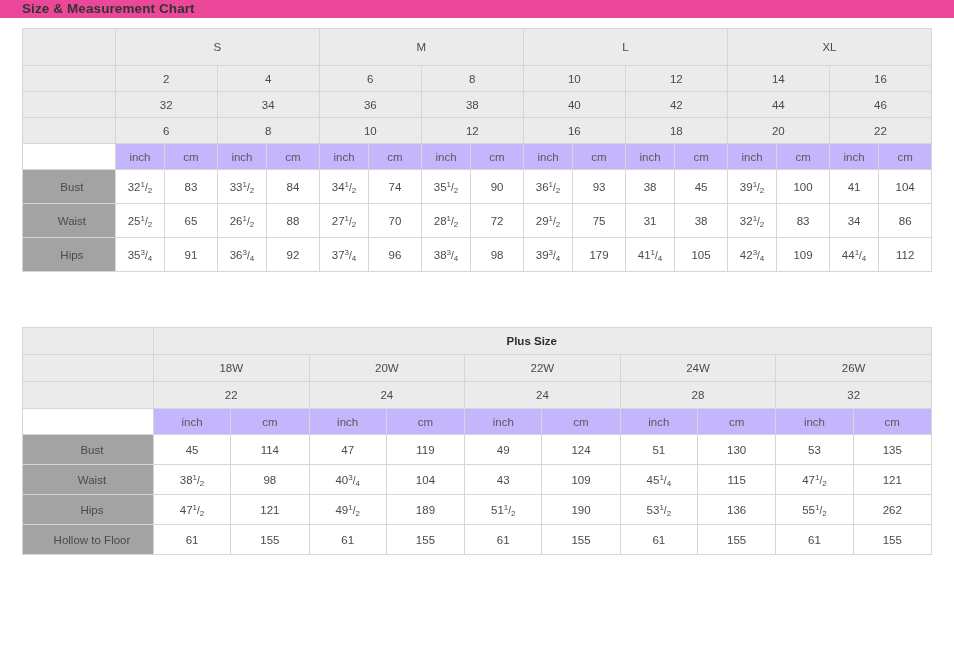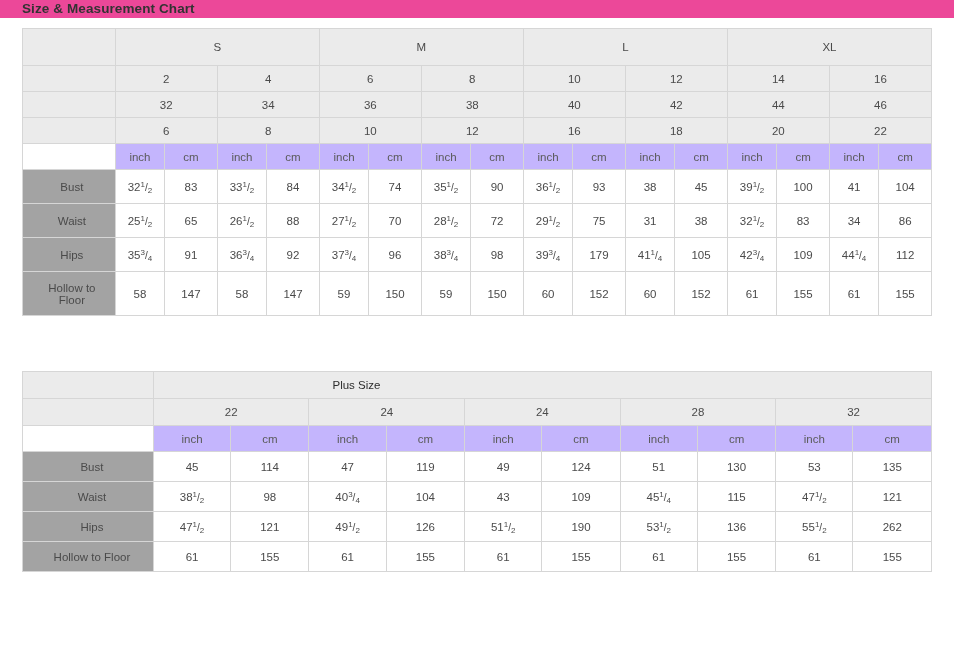--- a/index.html
+++ b/index.html
@@ -249,39 +249,20 @@
           <td>98</td>
           <td><span class="frac">39<sup>3</sup><span class="sl">/</span><sub>4</sub></span></td>
           <td>179</td>
           <td><span class="frac">41<sup>1</sup><span class="sl">/</span><sub>4</sub></span></td>
           <td>105</td>
           <td><span class="frac">42<sup>3</sup><span class="sl">/</span><sub>4</sub></span></td>
           <td>109</td>
           <td><span class="frac">44<sup>1</sup><span class="sl">/</span><sub>4</sub></span></td>
           <td>112</td>
         </tr>
-        <tr class="r-data2">
-          <td class="rowlabel">Hollow to<br>Floor</td>
-          <td>58</td>
-          <td>147</td>
-          <td>58</td>
-          <td>147</td>
-          <td>59</td>
-          <td>150</td>
-          <td>59</td>
-          <td>150</td>
-          <td>60</td>
-          <td>152</td>
-          <td>60</td>
-          <td>152</td>
-          <td>61</td>
-          <td>155</td>
-          <td>61</td>
-          <td>155</td>
-        </tr>
       </tbody>
   </table>
 
   <div class="gap"></div>
 
   <table class="size-table" id="table-plus">
     <colgroup>
       <col style="width:122px">
       <col style="width:72px">
         <col style="width:73px">
@@ -290,21 +271,29 @@
       <col style="width:72px">
         <col style="width:73px">
       <col style="width:72px">
         <col style="width:73px">
       <col style="width:72px">
         <col style="width:73px">
     </colgroup>
     <tbody>
         <tr class="r-head">
           <td class="hdr"></td>
-          <td class="hdr-plain" colspan="10" style="text-align: center; padding-right: 374px; font-weight: normal; color: rgb(45, 45, 45);">Plus Size</td>
+          <td class="hdr-plain" colspan="10" style="text-align: right; padding-right: 374px; font-weight: bold; color: rgb(45, 45, 45);">Plus Size</td>
+        </tr>
+        <tr class="r-size">
+          <td class="hdr"></td>
+          <td class="hdr-plain" colspan="2">18W</td>
+          <td class="hdr-plain" colspan="2">20W</td>
+          <td class="hdr-plain" colspan="2">22W</td>
+          <td class="hdr-plain" colspan="2">24W</td>
+          <td class="hdr-plain" colspan="2">26W</td>
         </tr>
         <tr class="r-size">
           <td class="hdr"></td>
           <td class="hdr-plain" colspan="2">22</td>
           <td class="hdr-plain" colspan="2">24</td>
           <td class="hdr-plain" colspan="2">24</td>
           <td class="hdr-plain" colspan="2">28</td>
           <td class="hdr-plain" colspan="2">32</td>
         </tr>
         <tr class="r-unit">
@@ -344,21 +333,21 @@
           <td><span class="frac">45<sup>1</sup><span class="sl">/</span><sub>4</sub></span></td>
           <td>115</td>
           <td><span class="frac">47<sup>1</sup><span class="sl">/</span><sub>2</sub></span></td>
           <td>121</td>
         </tr>
         <tr class="r-data">
           <td class="rowlabel">Hips</td>
           <td><span class="frac">47<sup>1</sup><span class="sl">/</span><sub>2</sub></span></td>
           <td>121</td>
           <td><span class="frac">49<sup>1</sup><span class="sl">/</span><sub>2</sub></span></td>
-          <td>126</td>
+          <td>189</td>
           <td><span class="frac">51<sup>1</sup><span class="sl">/</span><sub>2</sub></span></td>
           <td>190</td>
           <td><span class="frac">53<sup>1</sup><span class="sl">/</span><sub>2</sub></span></td>
           <td>136</td>
           <td><span class="frac">55<sup>1</sup><span class="sl">/</span><sub>2</sub></span></td>
           <td>262</td>
         </tr>
         <tr class="r-data">
           <td class="rowlabel">Hollow to Floor</td>
           <td>61</td>

